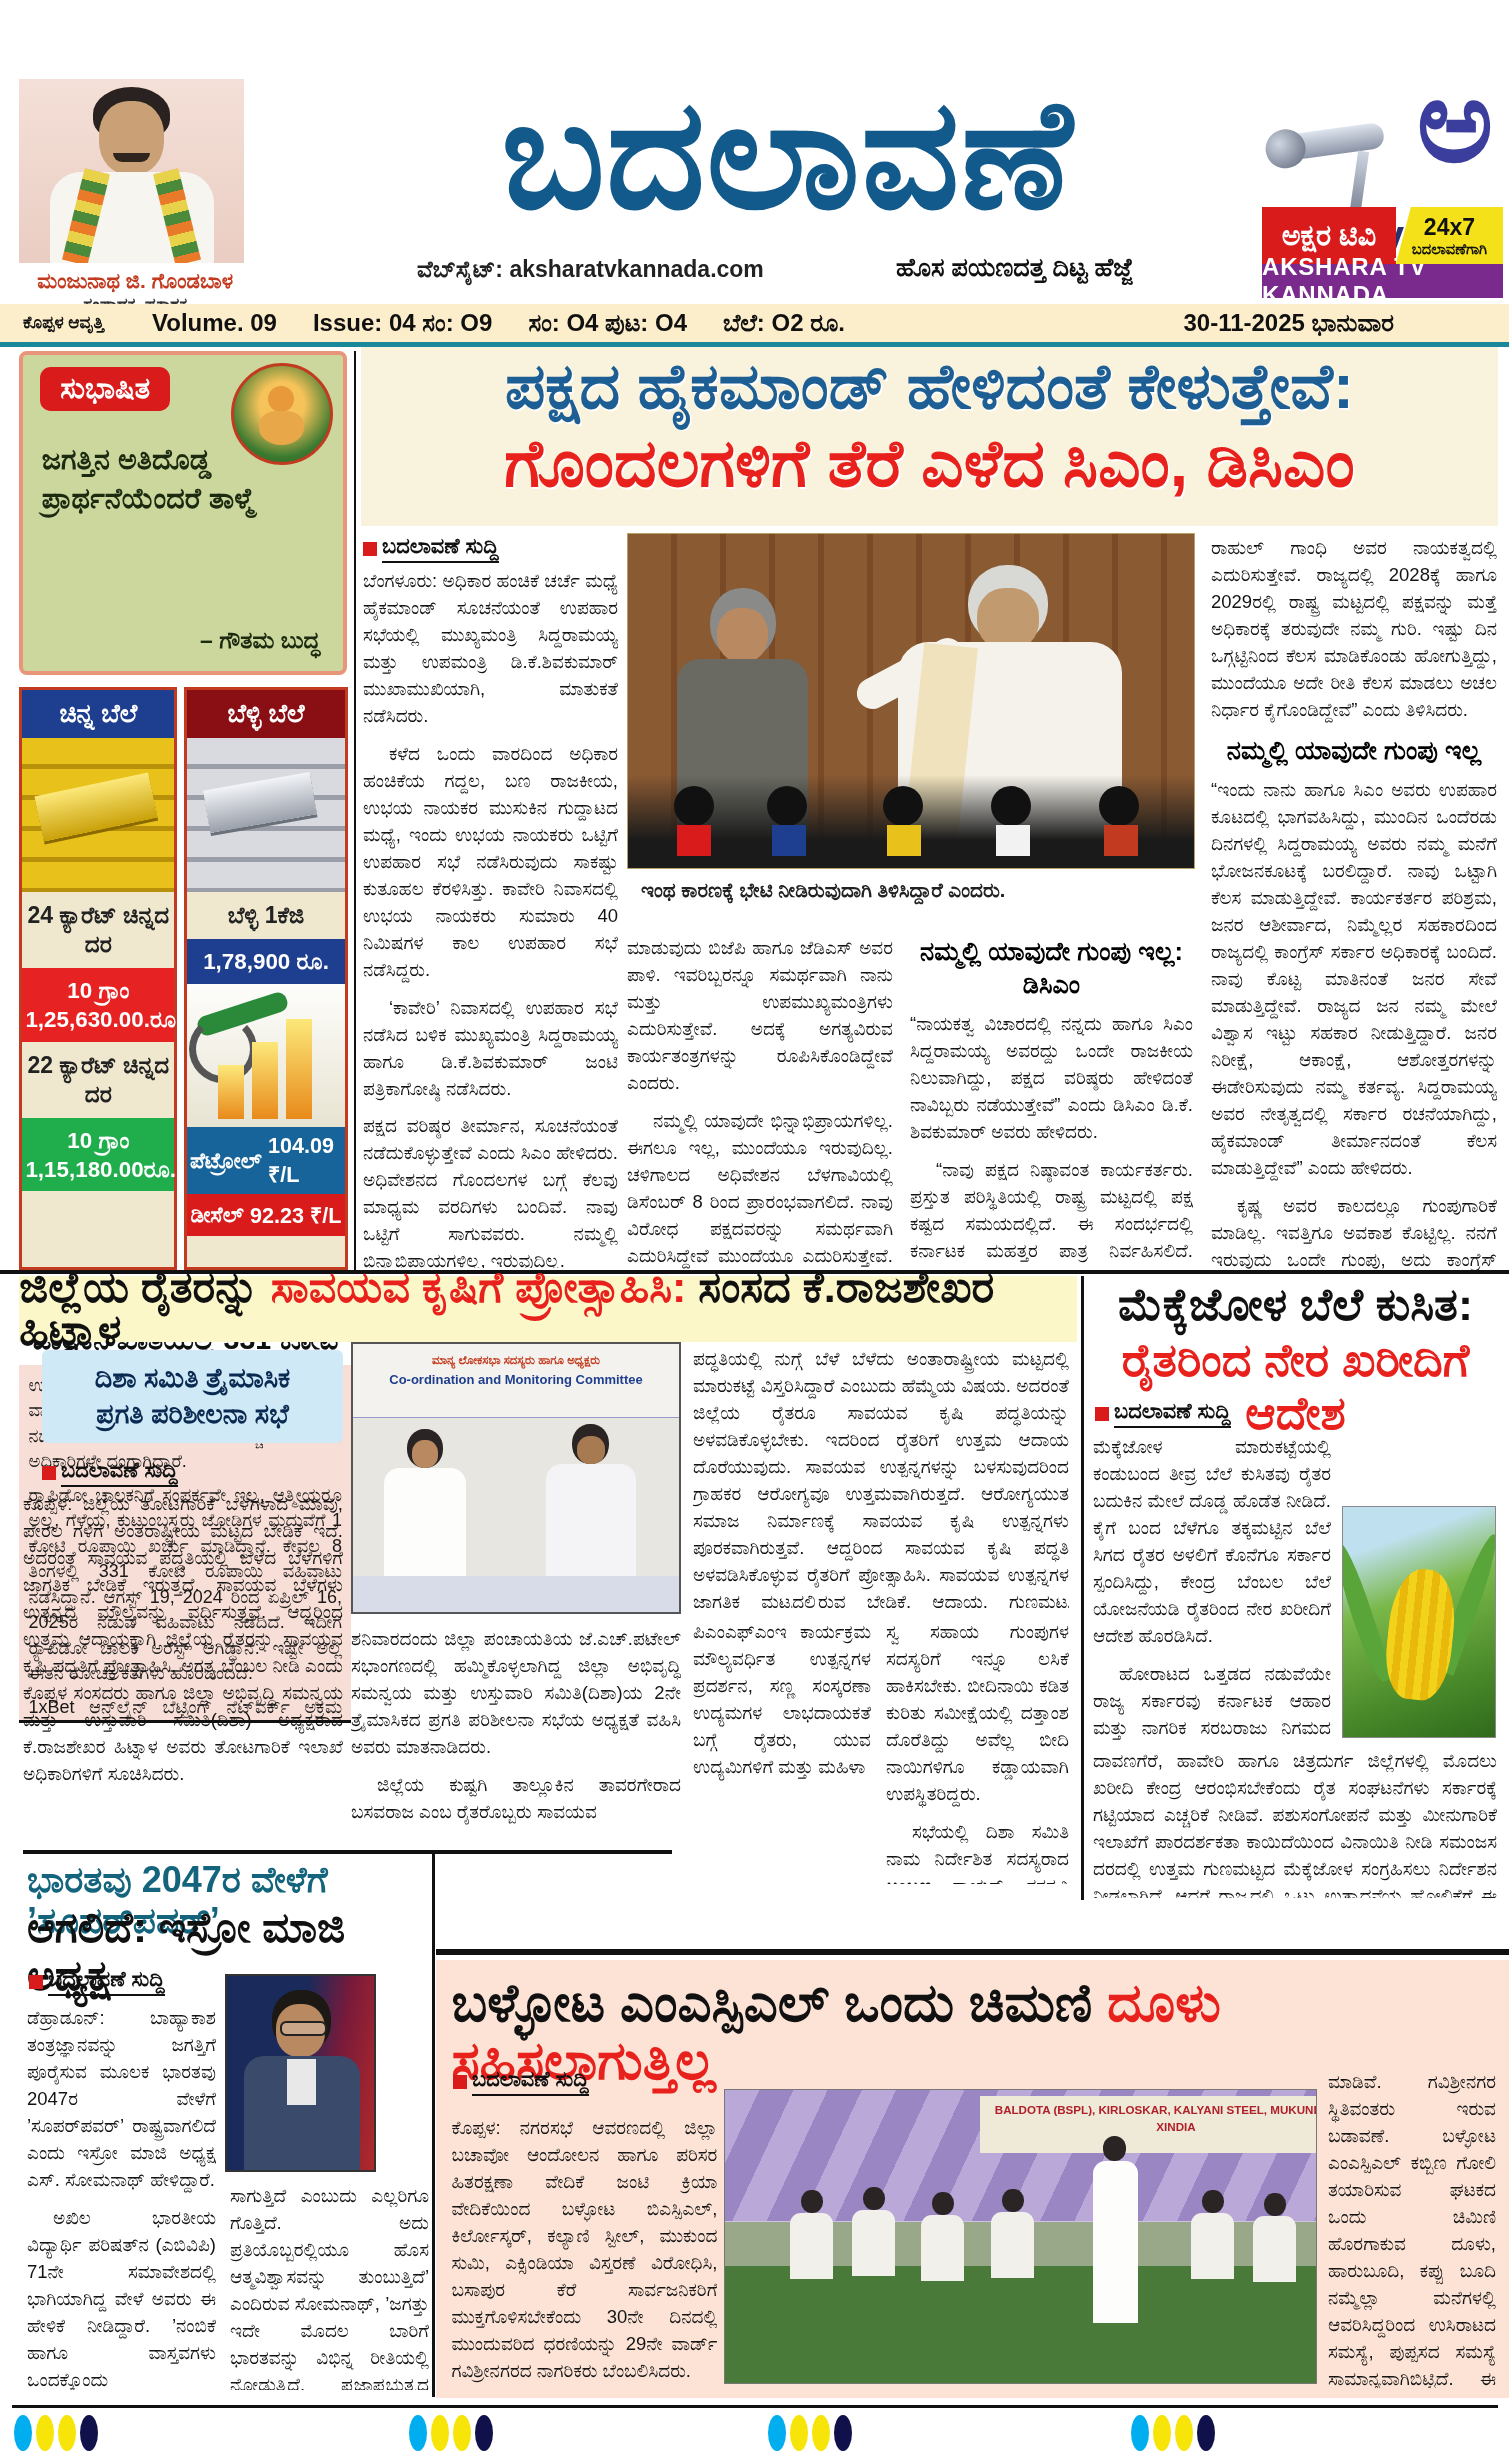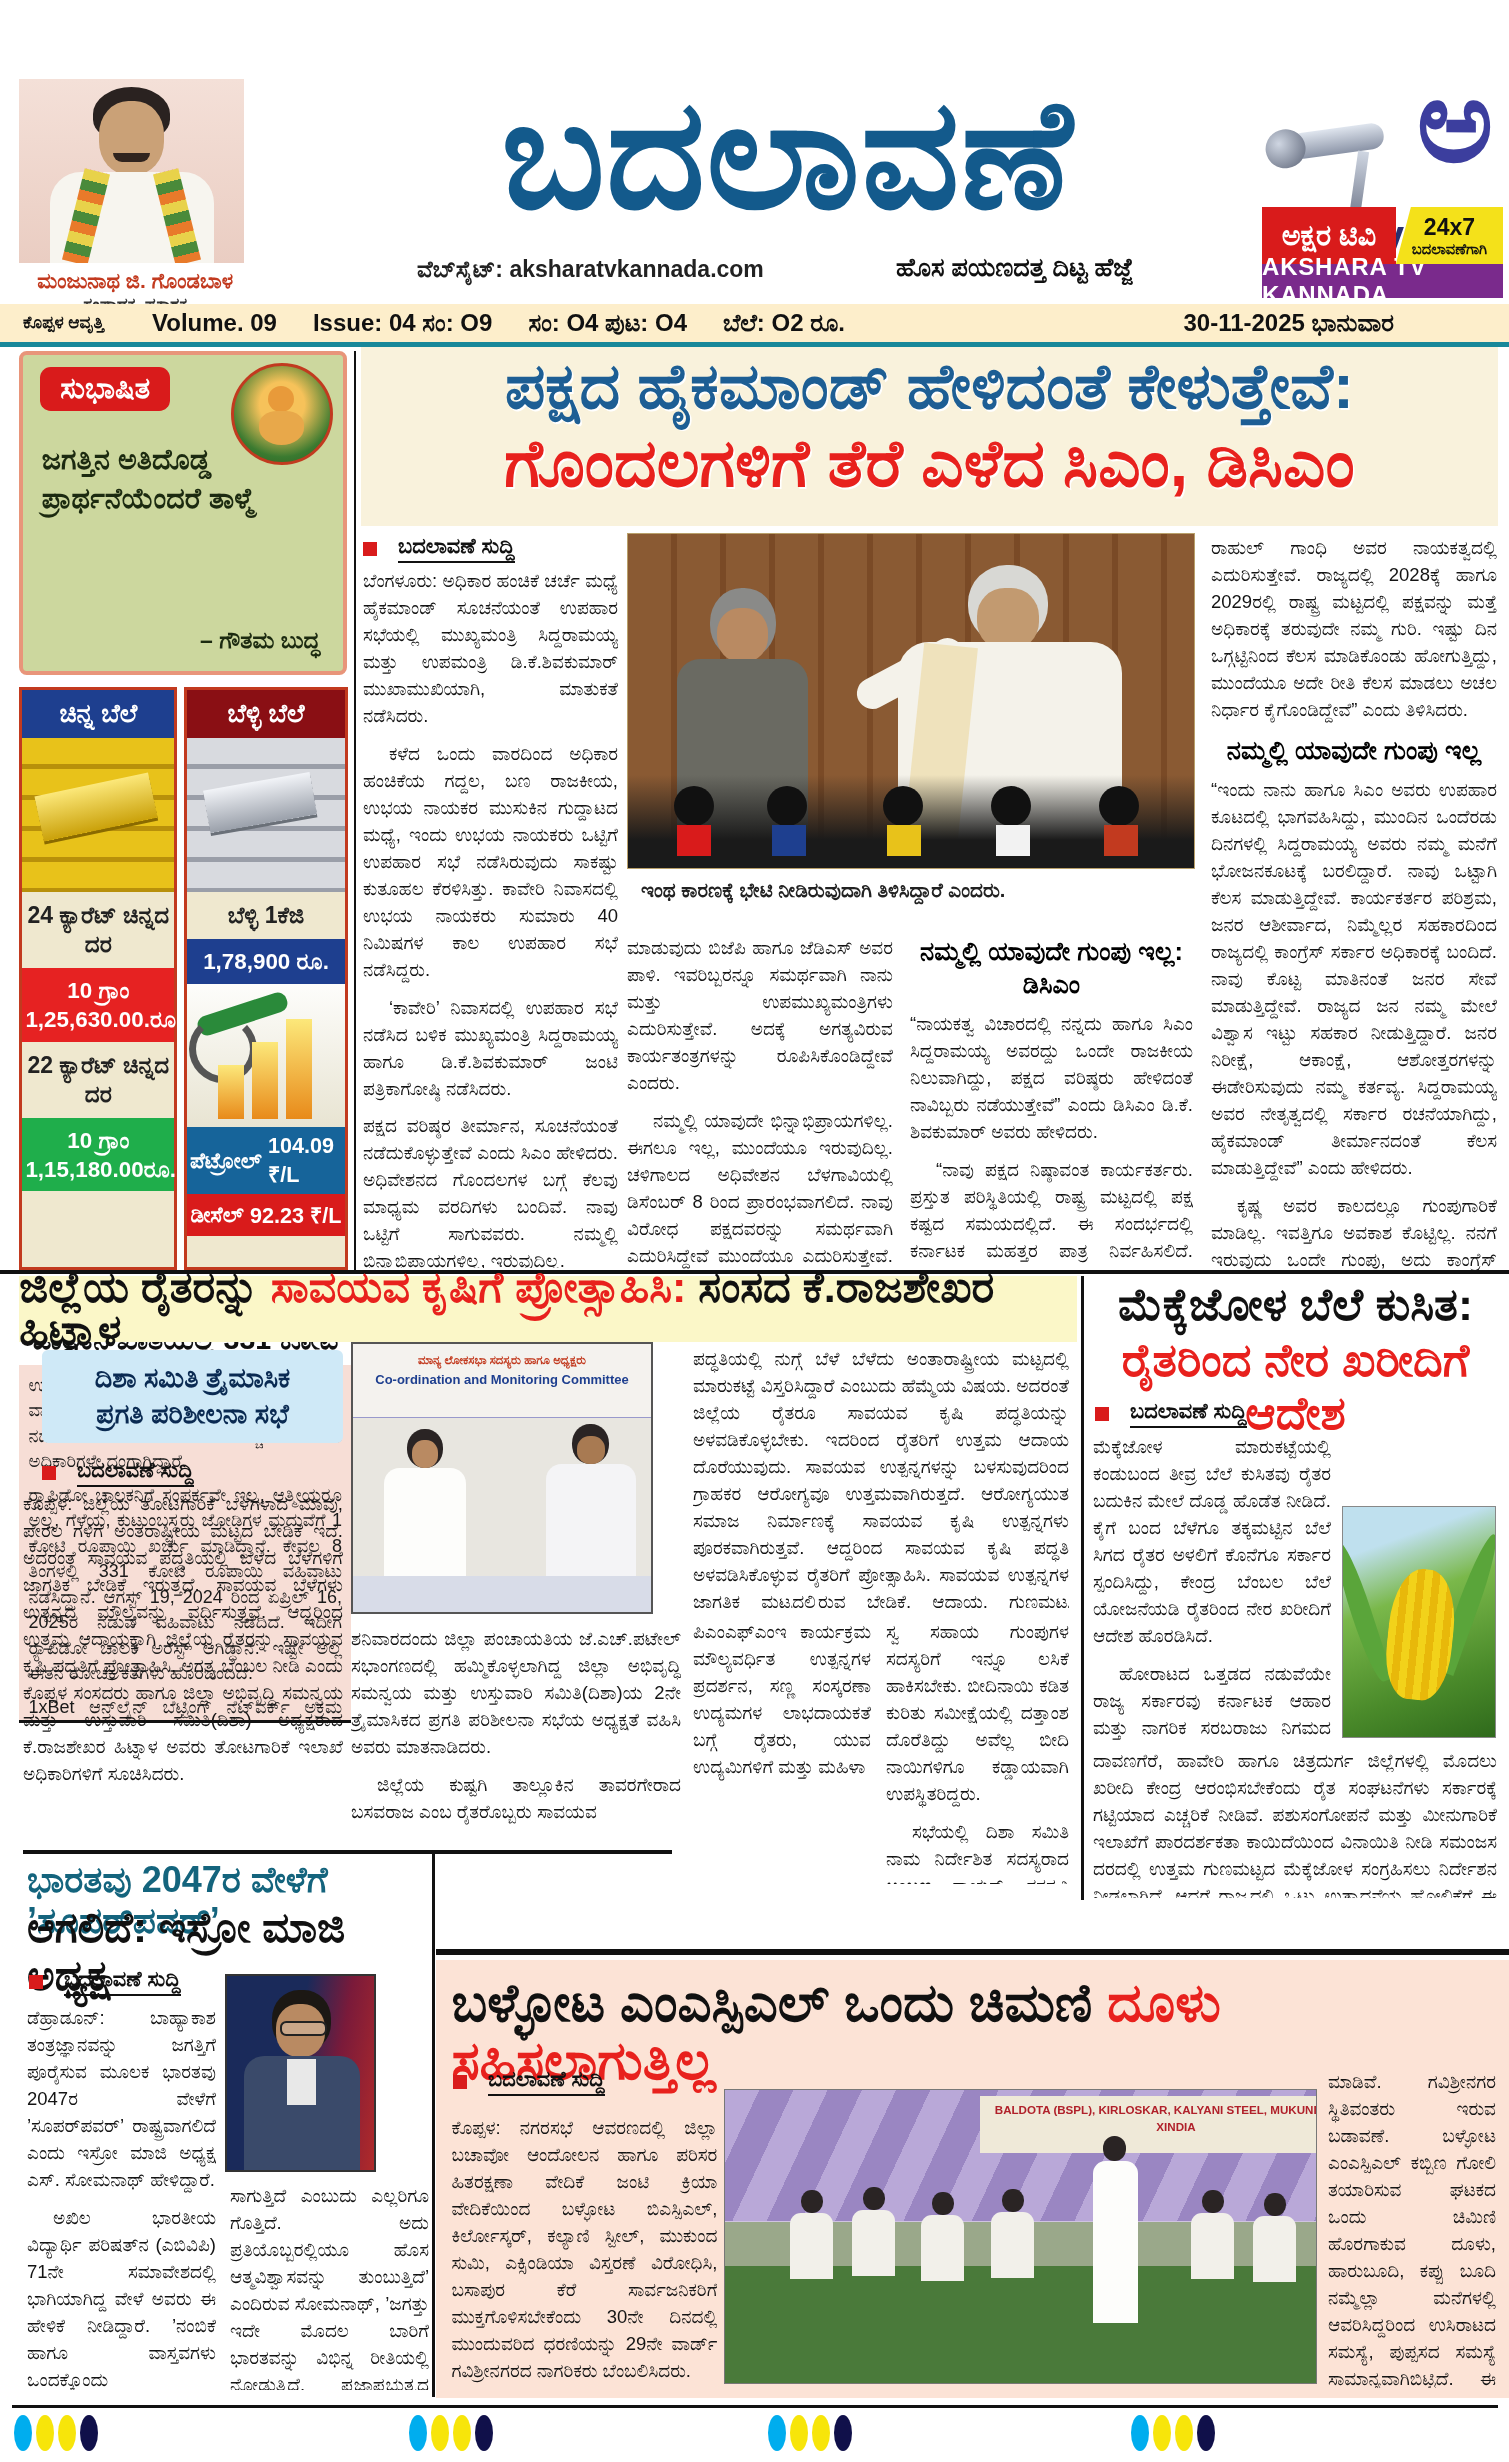--- a/index.html
+++ b/index.html
@@ -85,21 +85,21 @@
   .bike h3{margin:0;padding:4.6px 3.1px 7.7px;font-size:28.6px;line-height:1.22;text-align:center;color:#111;
            border-top:3.9px solid #111;font-weight:bold;}
   .bikebody{background:#f7ded6;padding:7.7px 9.3px;font-size:18px;line-height:1.42;border-bottom:3.9px solid #111;}
   .bikebody p{margin:0 0 7.7px;}
   
   .mainhead{left:361px;top:347px;width:1137px;height:179px;background:#f9f2dc;padding-top:4.6px;box-sizing:border-box;}
   .mh1{font-size:63px;font-weight:bold;color:#1d5e94;text-align:center;line-height:1.1;
        text-shadow:1.5px 1.5px 0 #fff;}
   .mh2{font-size:66px;font-weight:bold;color:#e8211d;text-align:center;line-height:1.1;margin-top:6.2px;
        text-shadow:1.5px 1.5px 0 #fff;}
-  .byline{display:flex;align-items:center;gap:21px;font-size:21px;font-weight:bold;color:#111;}
+  .byline{display:flex;align-items:center;gap:5px;font-size:21px;font-weight:bold;color:#111;}
   .byline .sq{width:14px;height:14px;background:#d91b1b;display:inline-block;}
   .byline .bl{border-bottom:2.3px solid #111;padding-bottom:3.1px;}
   .bodycol{font-size:18.5px;line-height:1.46;color:#141414;}
   .bodycol p{margin:0 0 10.8px;text-indent:26px;}
   .bodycol p.nofirst{text-indent:0;}
   .subhd{font-size:25.5px;font-weight:bold;text-align:center;line-height:1.3;margin:7.7px 0 9.3px;color:#000;}
   .caption{font-size:20px;font-weight:bold;color:#222;line-height:1.4;}
   
   .photo-press{left:627px;top:533px;width:566px;height:334px;overflow:hidden;border:0.8px solid #b9a06a;
      background:repeating-linear-gradient(90deg,#8a5a33 0 43px,#7a4a26 43px 49px),linear-gradient(#9a6a3c,#7a4a26);}
@@ -109,21 +109,21 @@
   .pp-man1 .b{position:absolute;left:3.1px;top:71px;width:131px;height:185px;border-radius:23px 23px 0 0;background:#6a6a62;}
   .pp-man2{position:absolute;left:255px;top:31px;width:255px;height:309px;}
   .pp-man2 .h{position:absolute;left:85px;top:0;width:80px;height:79px;border-radius:48%;background:#d8d8d4;}
   .pp-man2 .f{position:absolute;left:94px;top:23px;width:62px;height:62px;border-radius:45%;background:#c29a70;}
   .pp-man2 .b{position:absolute;left:15.4px;top:77px;width:224px;height:201px;border-radius:31px 31px 0 0;background:#f4f2ea;}
   .pp-man2 .shawl{position:absolute;left:31px;top:80px;width:54px;height:193px;background:#efe2bc;transform:rotate(6deg);}
   .pp-man2 .arm{position:absolute;left:-31px;top:93px;width:116px;height:31px;background:#f4f2ea;border-radius:15.4px;transform:rotate(-28deg);}
   .pp-mics{position:absolute;left:0;bottom:0;width:100%;height:93px;background:linear-gradient(transparent,#1a1a1a 70%);}
   .micdot{position:absolute;bottom:42px;width:40px;height:40px;border-radius:50%;background:#111;}
   .miccube{position:absolute;bottom:12.4px;width:34px;height:31px;}
-  .photo-meeting{left:351px;top:1342px;width:302px;height:272px;border:2.3px solid #555;box-sizing:border-box;background:#e8e6e0;overflow:hidden;}
+  .photo-meeting{left:351px;top:1342px;width:330px;height:272px;border:2.3px solid #555;box-sizing:border-box;background:#e8e6e0;overflow:hidden;}
   .pm-banner{position:absolute;left:0;top:0;width:100%;height:74px;background:#f4f2ee;border-bottom:1.5px solid #99c;
              font-size:13px;font-weight:bold;color:#1e3f8f;text-align:center;padding-top:6.2px;box-sizing:border-box;line-height:1.5;}
   .pm-banner .kn{color:#c23a1f;font-size:11.6px;}
   .pm-m1{position:absolute;left:31px;top:85px;width:85px;height:154px;}
   .pm-m1 .h{position:absolute;left:23px;top:0;width:36px;height:39px;border-radius:48%;background:#2a2424;}
   .pm-m1 .f{position:absolute;left:28px;top:10.8px;width:26px;height:28px;border-radius:45%;background:#b98a62;}
   .pm-m1 .b{position:absolute;left:0;top:39px;width:82px;height:108px;border-radius:15.4px 15.4px 0 0;background:#fdfdfb;}
   .pm-m2{position:absolute;left:193px;top:80px;width:93px;height:162px;}
   .pm-m2 .h{position:absolute;left:26px;top:0;width:37px;height:40px;border-radius:48%;background:#2a2424;}
   .pm-m2 .f{position:absolute;left:31px;top:12.4px;width:28px;height:28px;border-radius:45%;background:#a87a52;}

